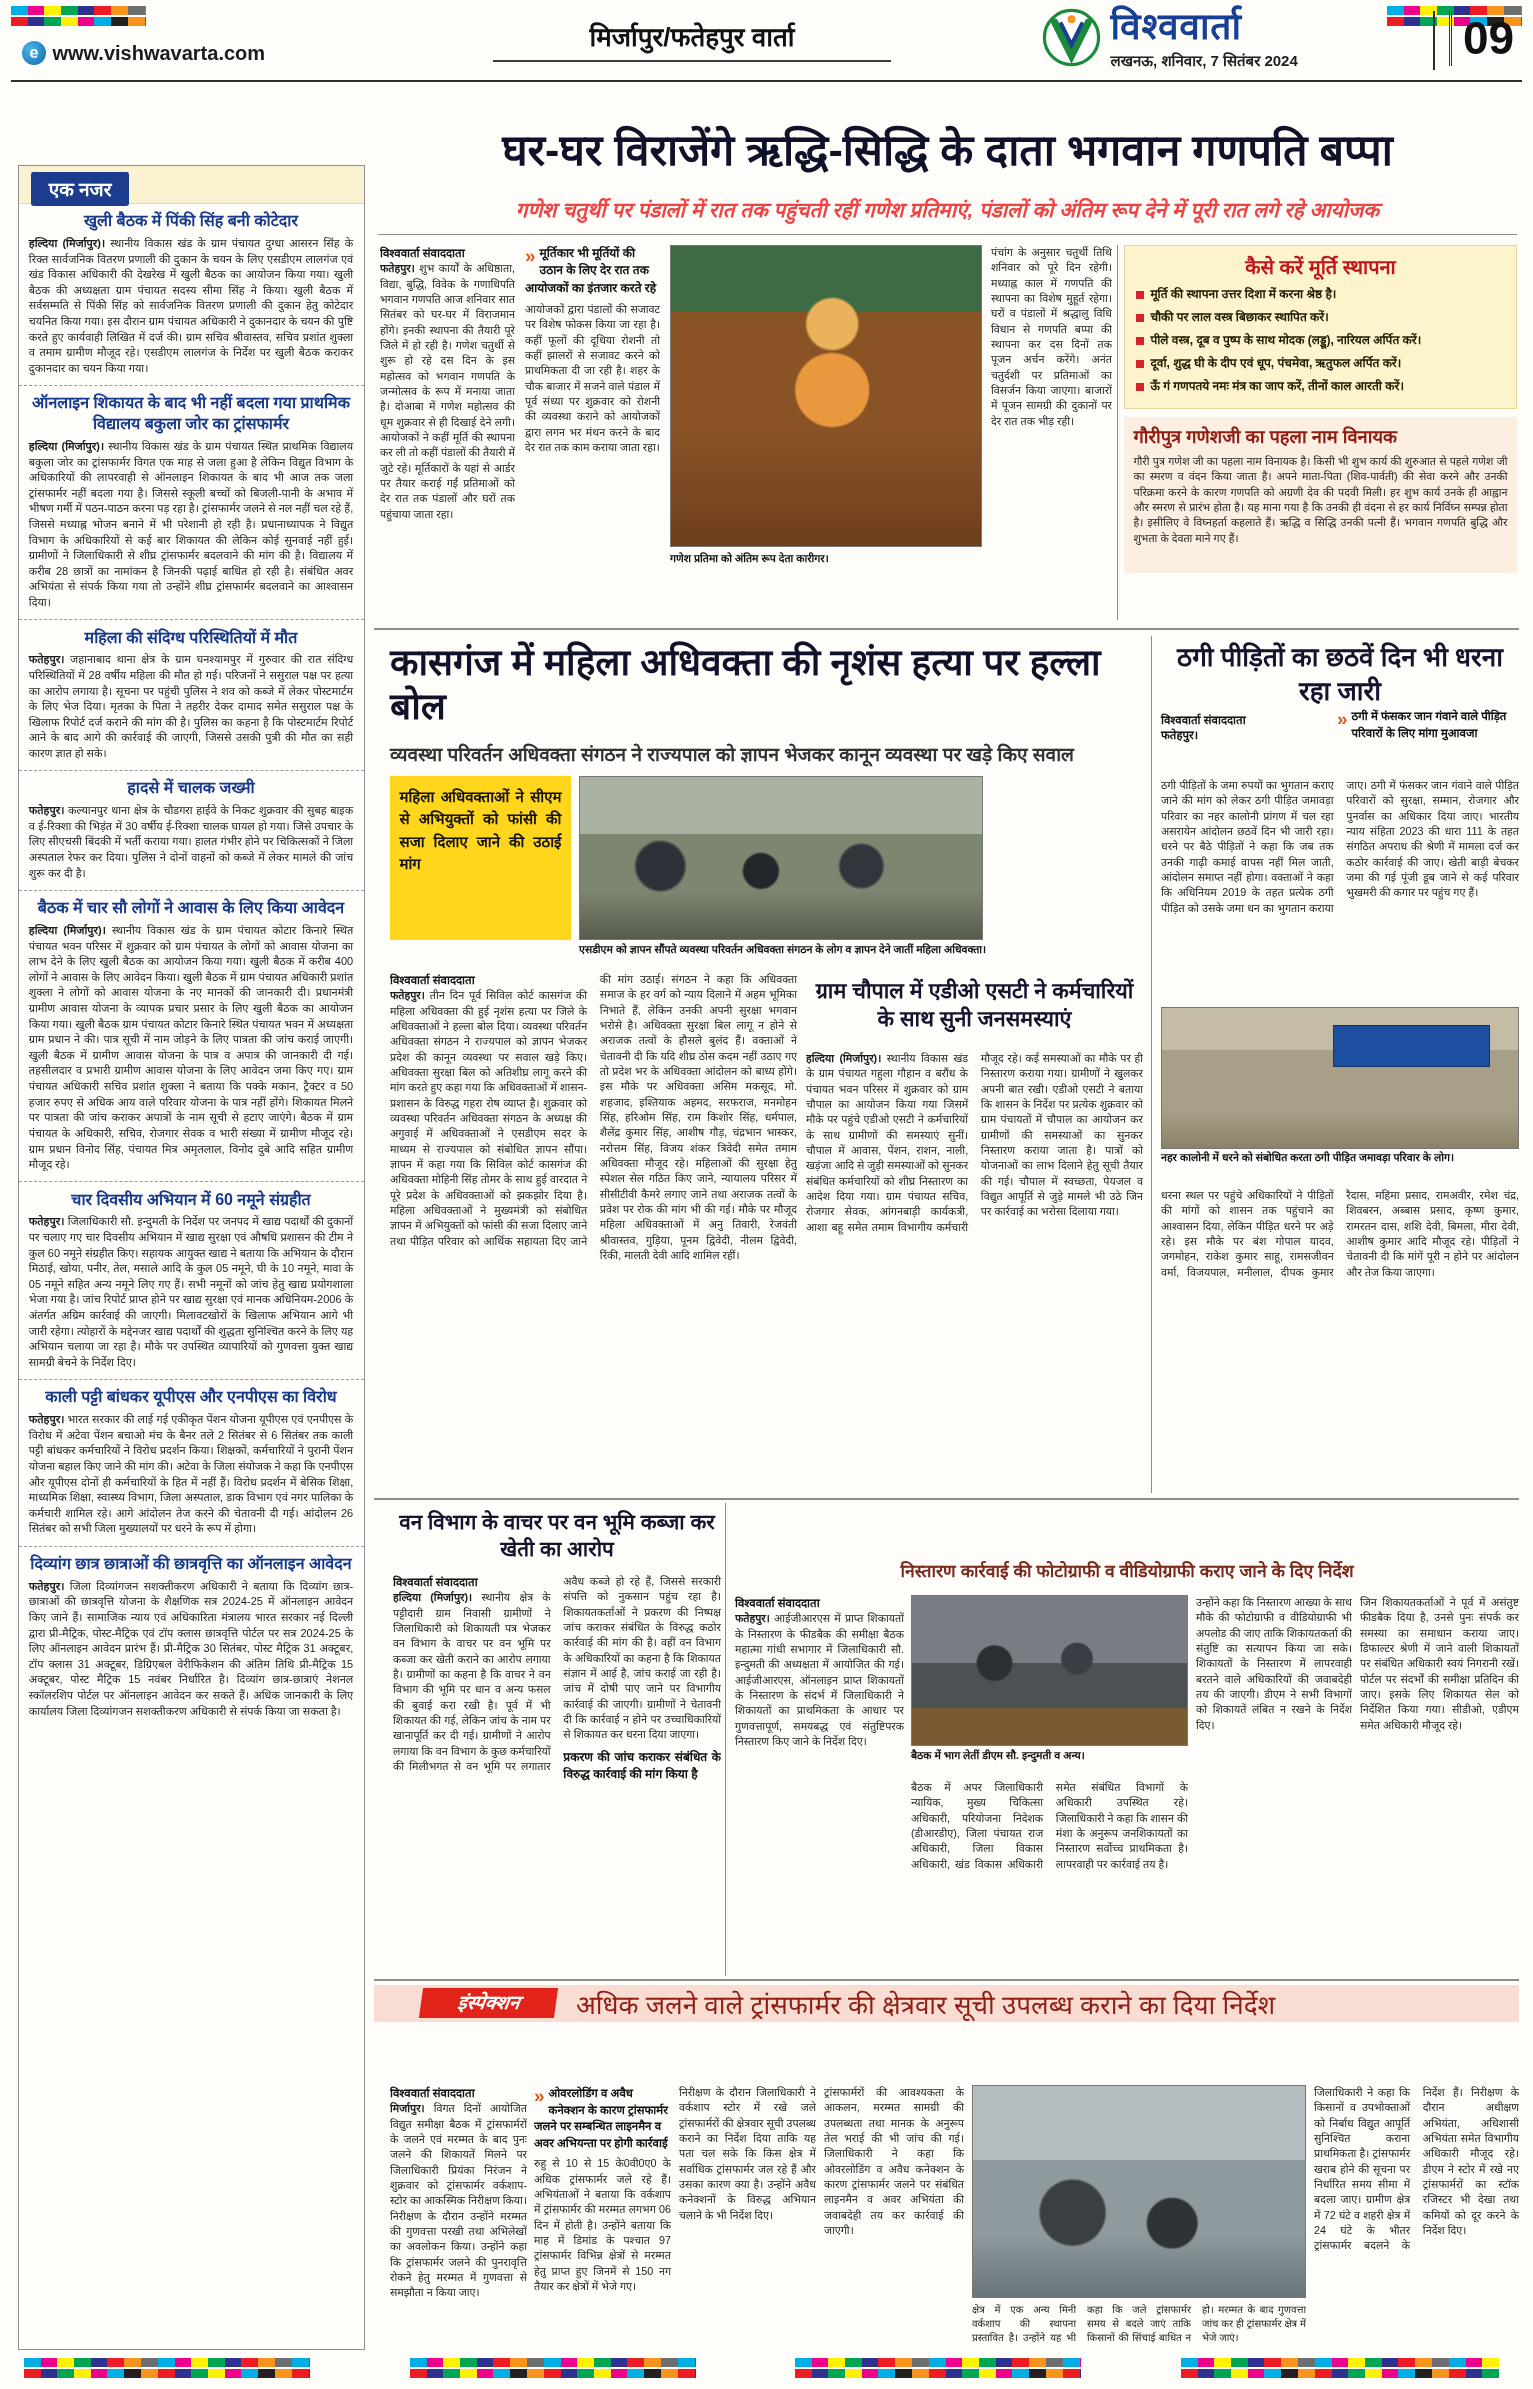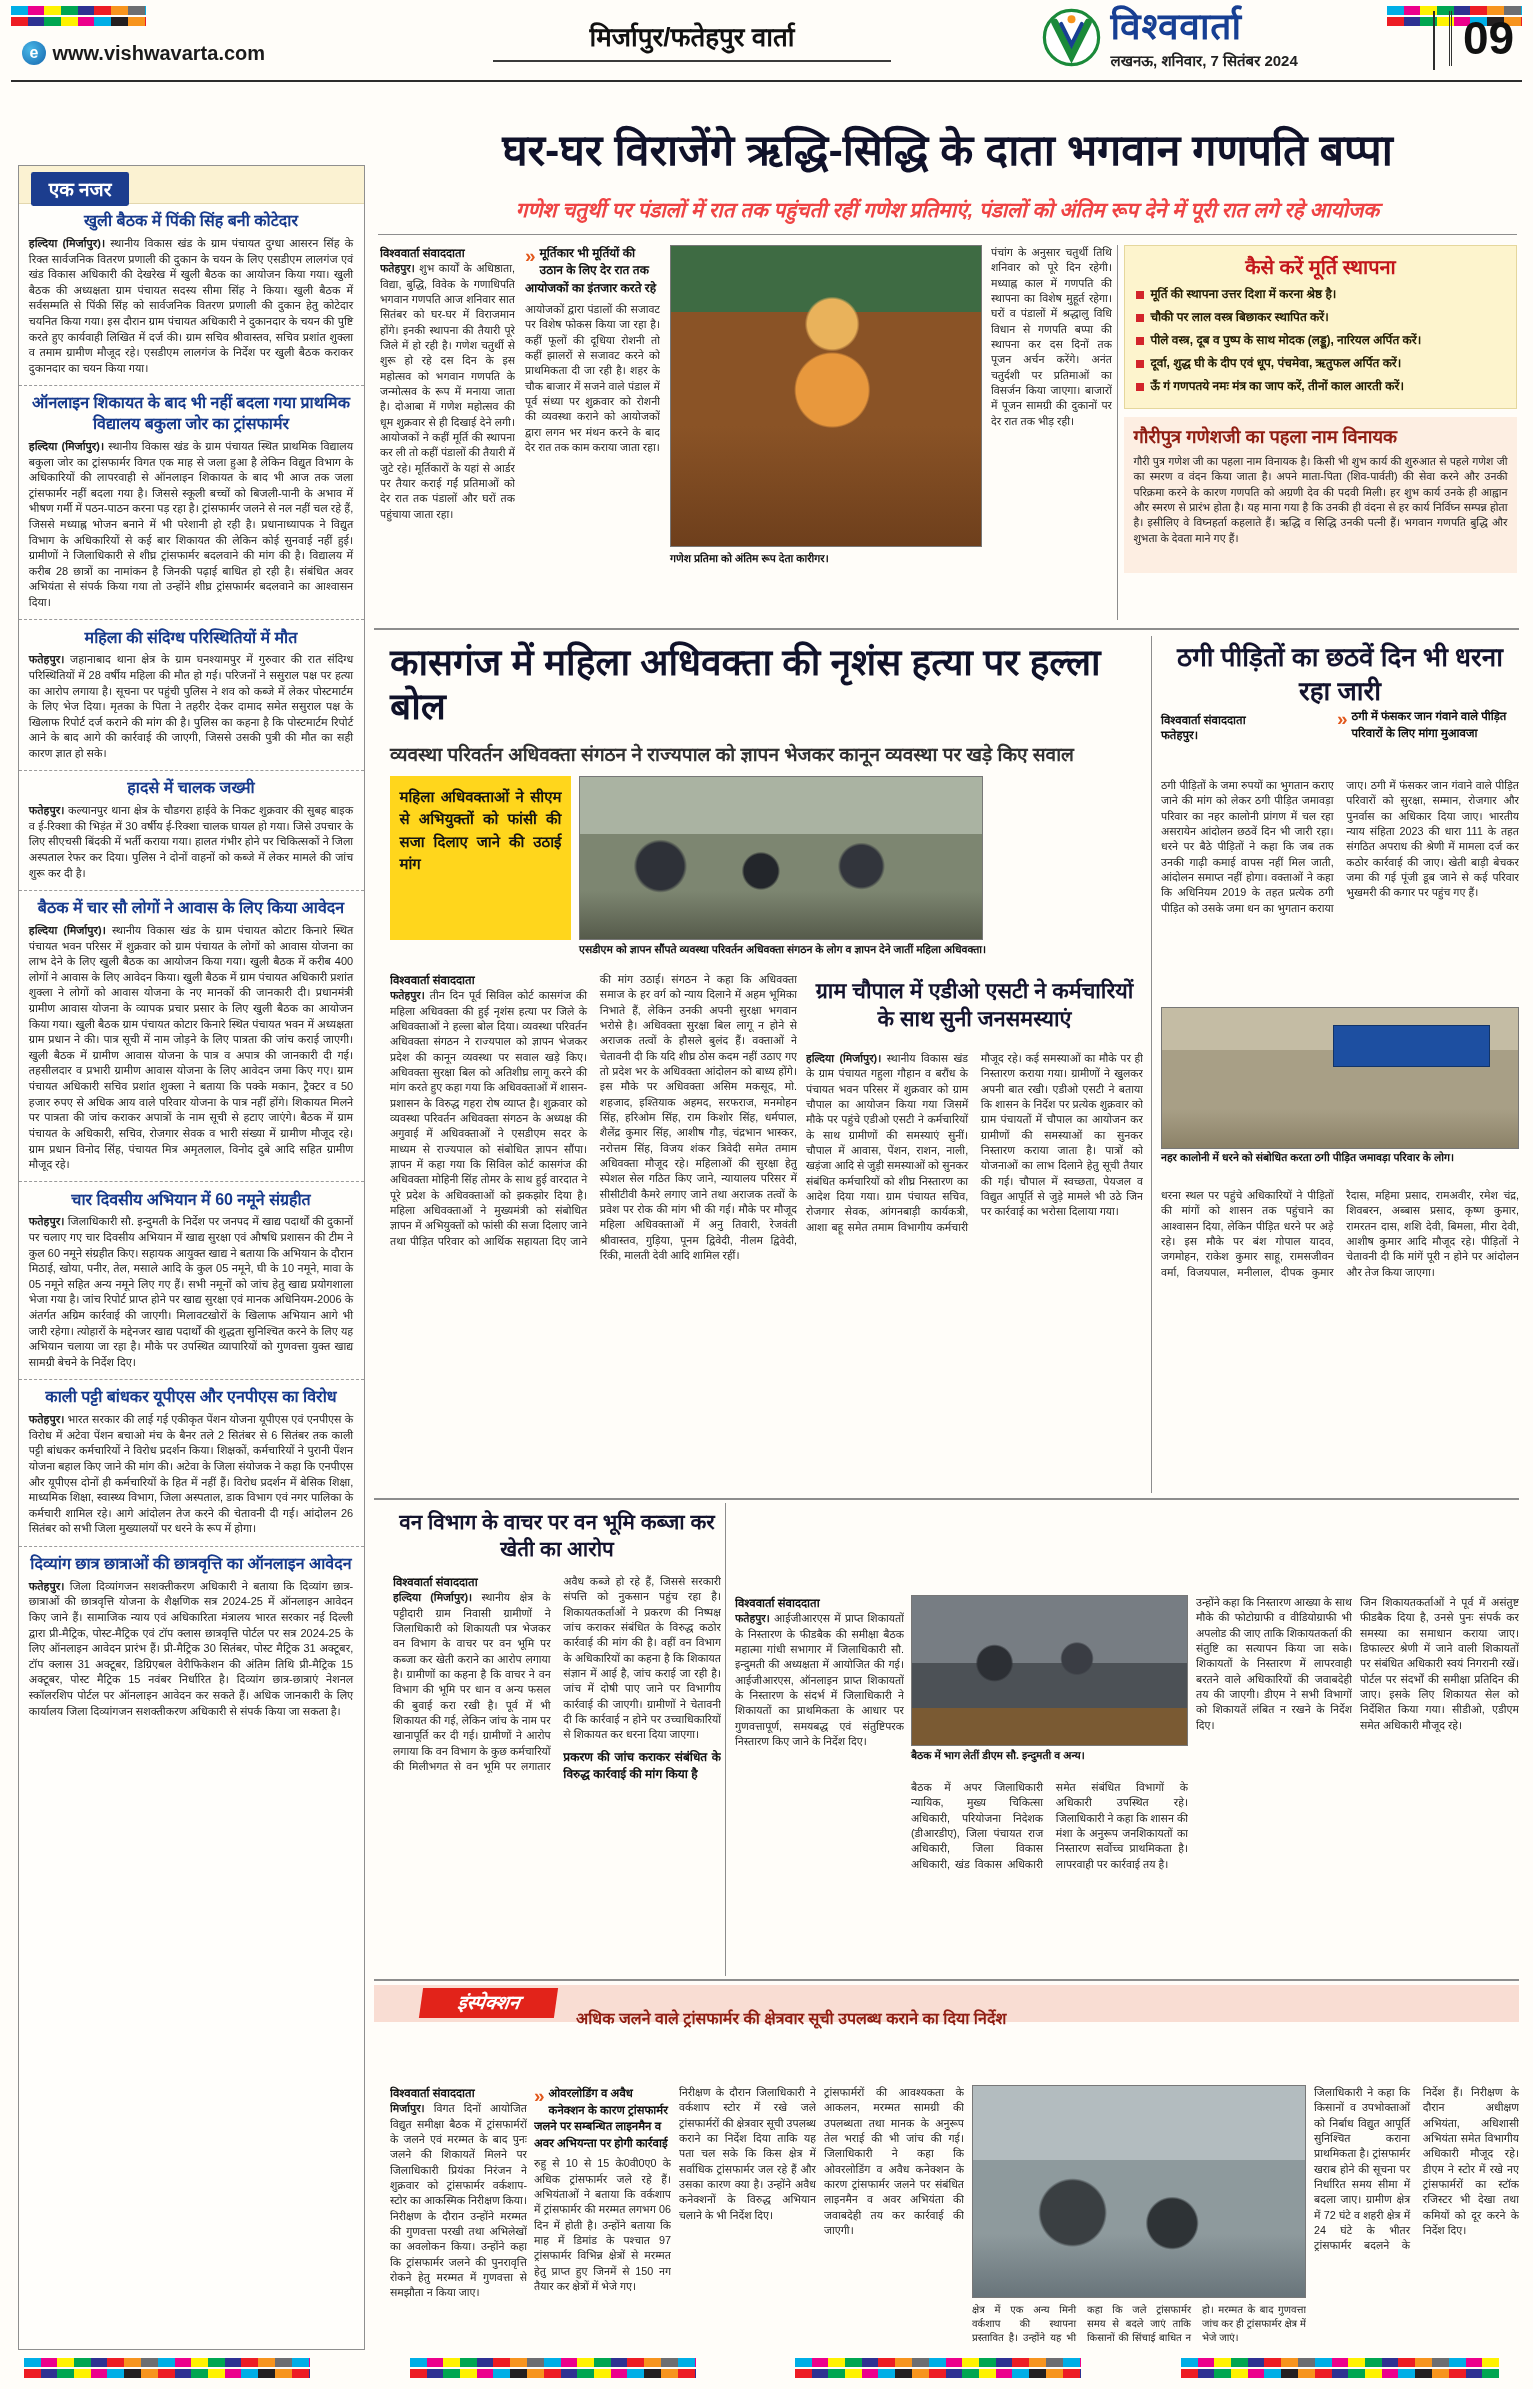--- a/index.html
+++ b/index.html
@@ -78,21 +78,21 @@
       radial-gradient(circle at 60% 42%, #3a3d44 0 8%, rgba(0,0,0,0) 9%),
       linear-gradient(180deg,#777d83 0 45%, #4c5156 45% 75%, #7a5a33 75% 100%); }
   .ph-trans { background:
       radial-gradient(circle at 30% 60%, #3a3f42 0 12%, rgba(0,0,0,0) 13%),
       radial-gradient(circle at 60% 65%, #2e3336 0 10%, rgba(0,0,0,0) 11%),
       linear-gradient(180deg,#b3bcbf 0 35%, #8e9a9d 35% 70%, #68747a 100%); }
 
   
   .insp-band { background:#f9ddd3; }
   .insp-label { background:#e2231a; color:#fff; font-size:19px; font-weight:800; font-style:italic; text-align:center; line-height:30px; transform:skewX(-8deg); }
-  .insp-kicker { font-size:16px; font-weight:700; color:#8f1d12; line-height:1.3;margin-top:20px; }
+  .insp-kicker { font-size:26px; font-weight:400; color:#8f1d12; line-height:1.3; }
   .hl-insp { font-size:33px; font-weight:800; color:#14142e; line-height:1.2; }
 </style>
 </head>
 <body>
 
 <div class="page">
 
   <div class="abs" style="left:11px;top:6.4px;width:135px;">
     <div class="strip"></div>
       <div class="strip2"></div>
@@ -263,20 +263,21 @@
   <div class="abs ovh" style="left:393px;top:1574px;width:328px;height:398px;">
     <div class="bt cols2" style="height:398px;">
       <div class="byline">विश्ववार्ता संवाददाता</div>
       <b class="place">हल्दिया (मिर्जापुर)।</b>
       <span>स्थानीय क्षेत्र के पट्टीदारी ग्राम निवासी ग्रामीणों ने जिलाधिकारी को शिकायती पत्र भेजकर वन विभाग के वाचर पर वन भूमि पर कब्जा कर खेती कराने का आरोप लगाया है। ग्रामीणों का कहना है कि वाचर ने वन विभाग की भूमि पर धान व अन्य फसल की बुवाई करा रखी है। पूर्व में भी शिकायत की गई, लेकिन जांच के नाम पर खानापूर्ति कर दी गई। ग्रामीणों ने आरोप लगाया कि वन विभाग के कुछ कर्मचारियों की मिलीभगत से वन भूमि पर लगातार अवैध कब्जे हो रहे हैं, जिससे सरकारी संपत्ति को नुकसान पहुंच रहा है। शिकायतकर्ताओं ने प्रकरण की निष्पक्ष जांच कराकर संबंधित के विरुद्ध कठोर कार्रवाई की मांग की है। वहीं वन विभाग के अधिकारियों का कहना है कि शिकायत संज्ञान में आई है, जांच कराई जा रही है। जांच में दोषी पाए जाने पर विभागीय कार्रवाई की जाएगी। ग्रामीणों ने चेतावनी दी कि कार्रवाई न होने पर उच्चाधिकारियों से शिकायत कर धरना दिया जाएगा।</span>
       <div class="qtext" style="margin-top:6.4px;">प्रकरण की जांच कराकर संबंधित के विरुद्ध कार्रवाई की मांग किया है</div>
     </div>
   </div>
 
   <div class="abs rule" style="left:725px;top:1503px;width:0.8px;height:473px;"></div>
+  <div class="abs hl-mid" style="left:735px;top:1560px;width:784px;font-size:17.5px;color:#7a2a1d;">निस्तारण कार्रवाई की फोटोग्राफी व वीडियोग्राफी कराए जाने के दिए निर्देश</div>
 
   <div class="abs bt ovh" style="left:735px;top:1595px;width:169px;height:380px;">
     <div class="byline">विश्ववार्ता संवाददाता</div>
     <b class="place">फतेहपुर।</b>
     <span>आईजीआरएस में प्राप्त शिकायतों के निस्तारण के फीडबैक की समीक्षा बैठक महात्मा गांधी सभागार में जिलाधिकारी सौ. इन्दुमती की अध्यक्षता में आयोजित की गई। आईजीआरएस, ऑनलाइन प्राप्त शिकायतों के निस्तारण के संदर्भ में जिलाधिकारी ने शिकायतों का प्राथमिकता के आधार पर गुणवत्तापूर्ण, समयबद्ध एवं संतुष्टिपरक निस्तारण किए जाने के निर्देश दिए।</span>
   </div>
   <div class="abs photo ph-dm" style="left:911px;top:1595px;width:277px;height:151px;"></div>
   <div class="abs cap" style="left:911px;top:1749px;width:277px;">बैठक में भाग लेतीं डीएम सौ. इन्दुमती व अन्य।</div>
   <div class="abs bt cols2 ovh" style="left:911px;top:1780px;width:277px;height:196px;">बैठक में अपर जिलाधिकारी न्यायिक, मुख्य चिकित्सा अधिकारी, परियोजना निदेशक (डीआरडीए), जिला पंचायत राज अधिकारी, जिला विकास अधिकारी, खंड विकास अधिकारी समेत संबंधित विभागों के अधिकारी उपस्थित रहे। जिलाधिकारी ने कहा कि शासन की मंशा के अनुरूप जनशिकायतों का निस्तारण सर्वोच्च प्राथमिकता है। लापरवाही पर कार्रवाई तय है।</div>
   <div class="abs bt ovh" style="left:1196px;top:1595px;width:156px;height:380px;">उन्होंने कहा कि निस्तारण आख्या के साथ मौके की फोटोग्राफी व वीडियोग्राफी भी अपलोड की जाए ताकि शिकायतकर्ता की संतुष्टि का सत्यापन किया जा सके। शिकायतों के निस्तारण में लापरवाही बरतने वाले अधिकारियों की जवाबदेही तय की जाएगी। डीएम ने सभी विभागों को शिकायतें लंबित न रखने के निर्देश दिए।</div>

